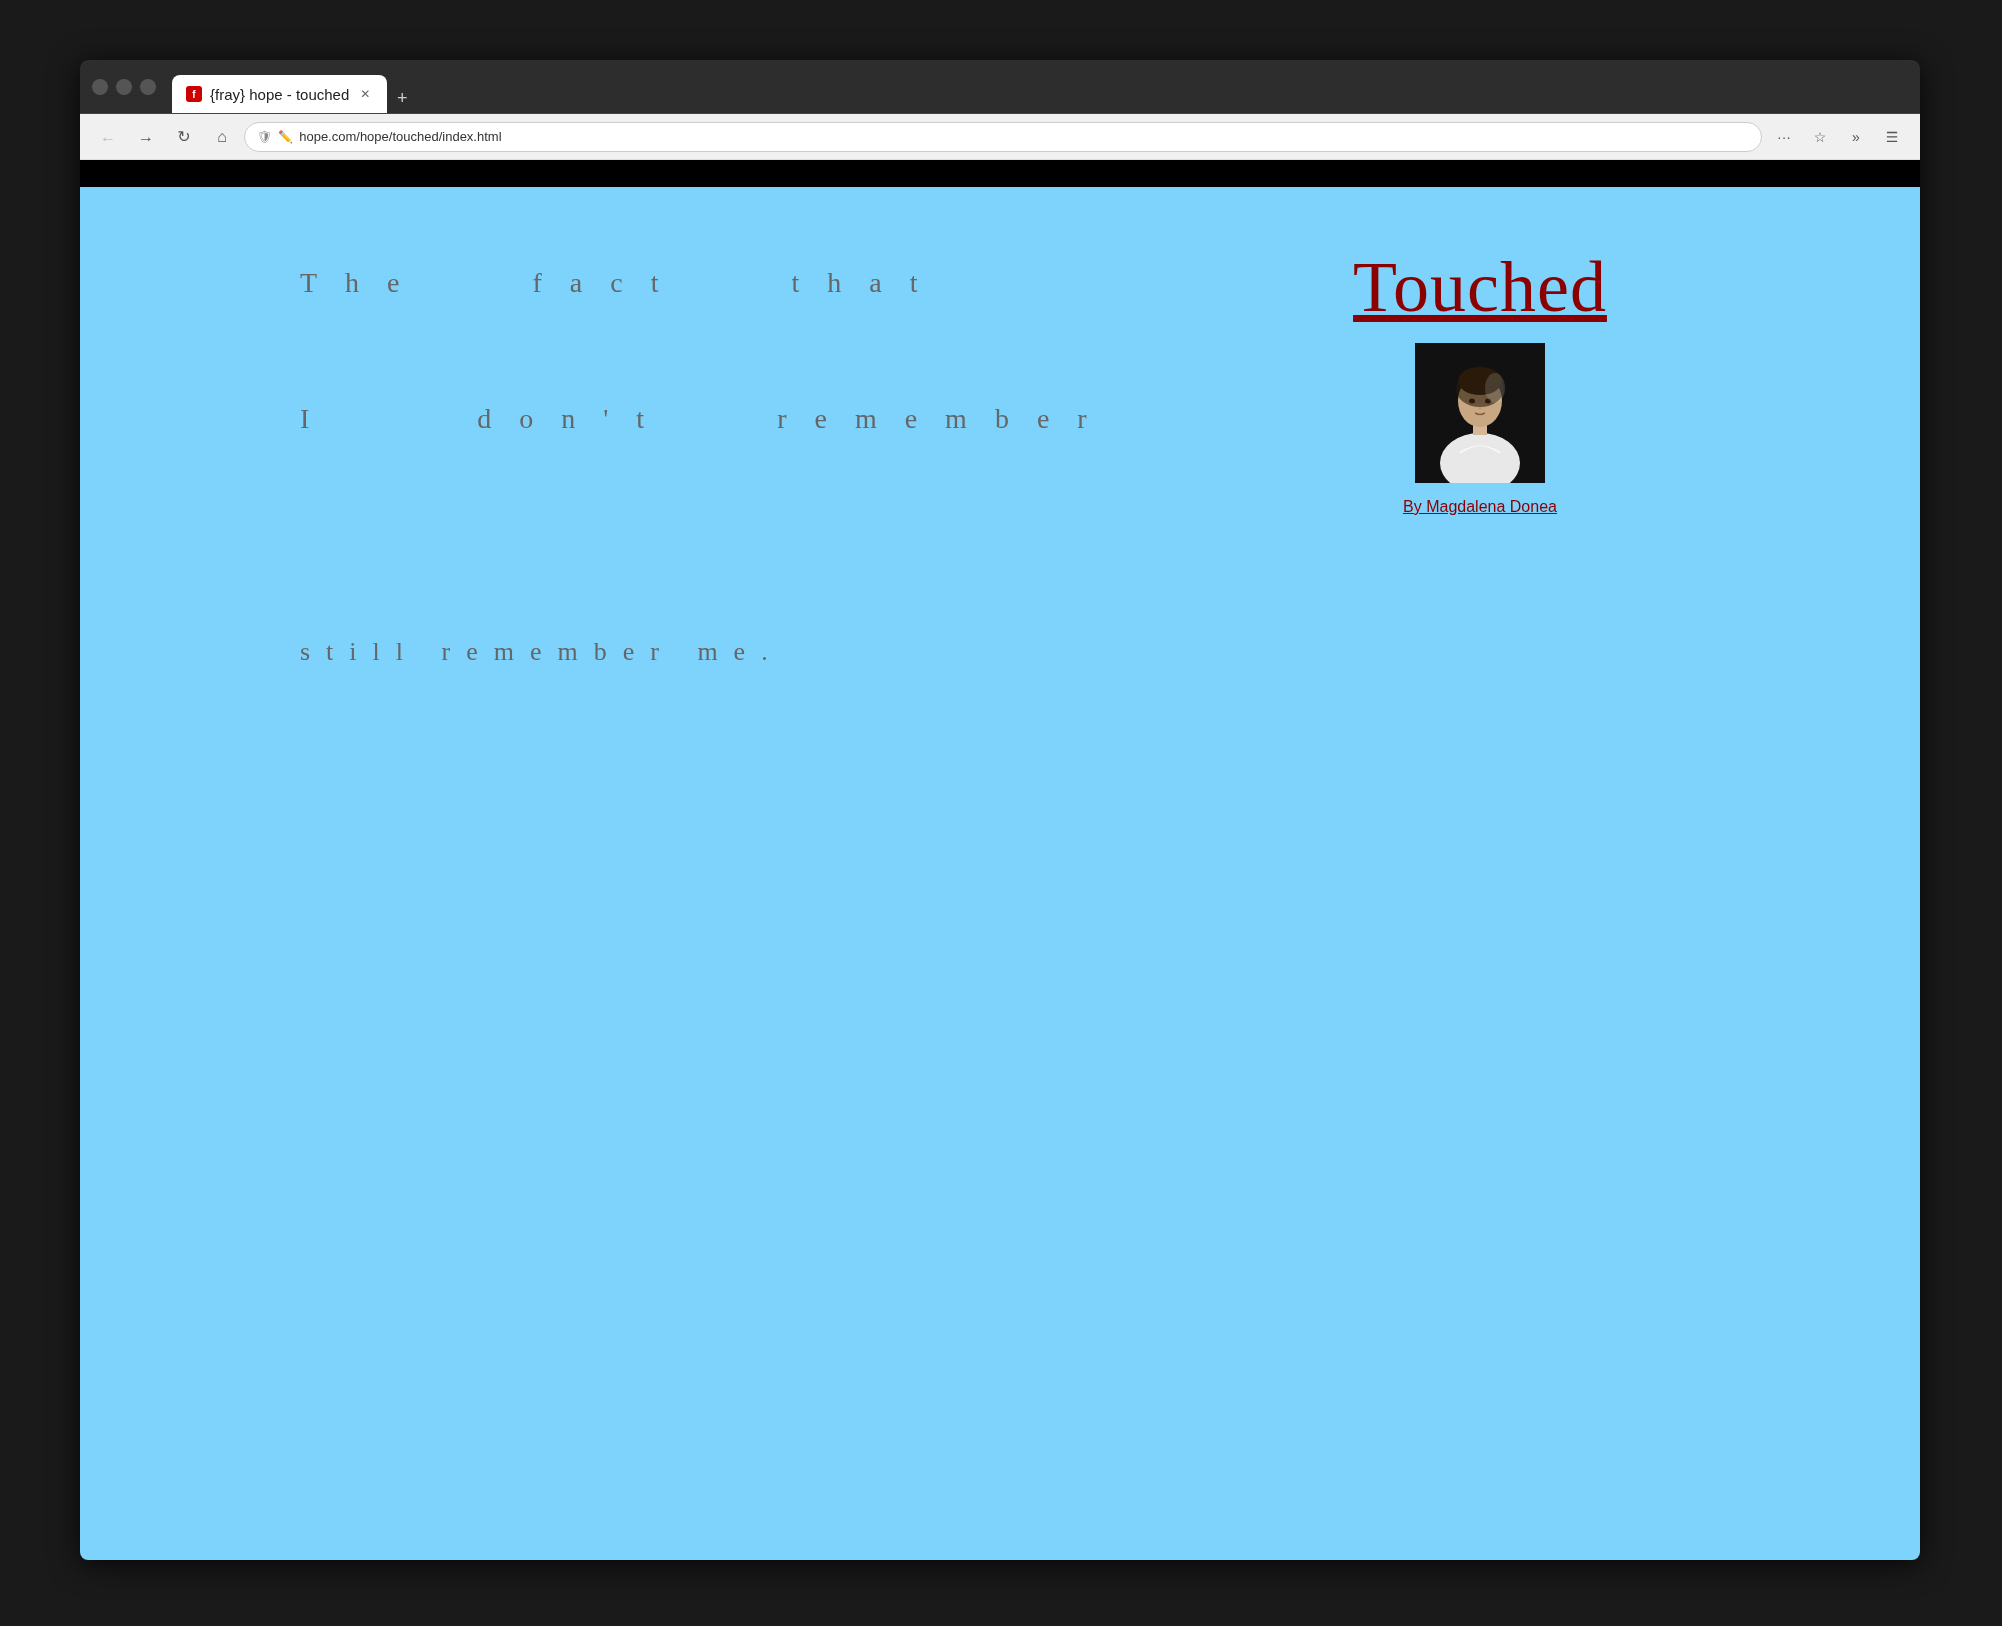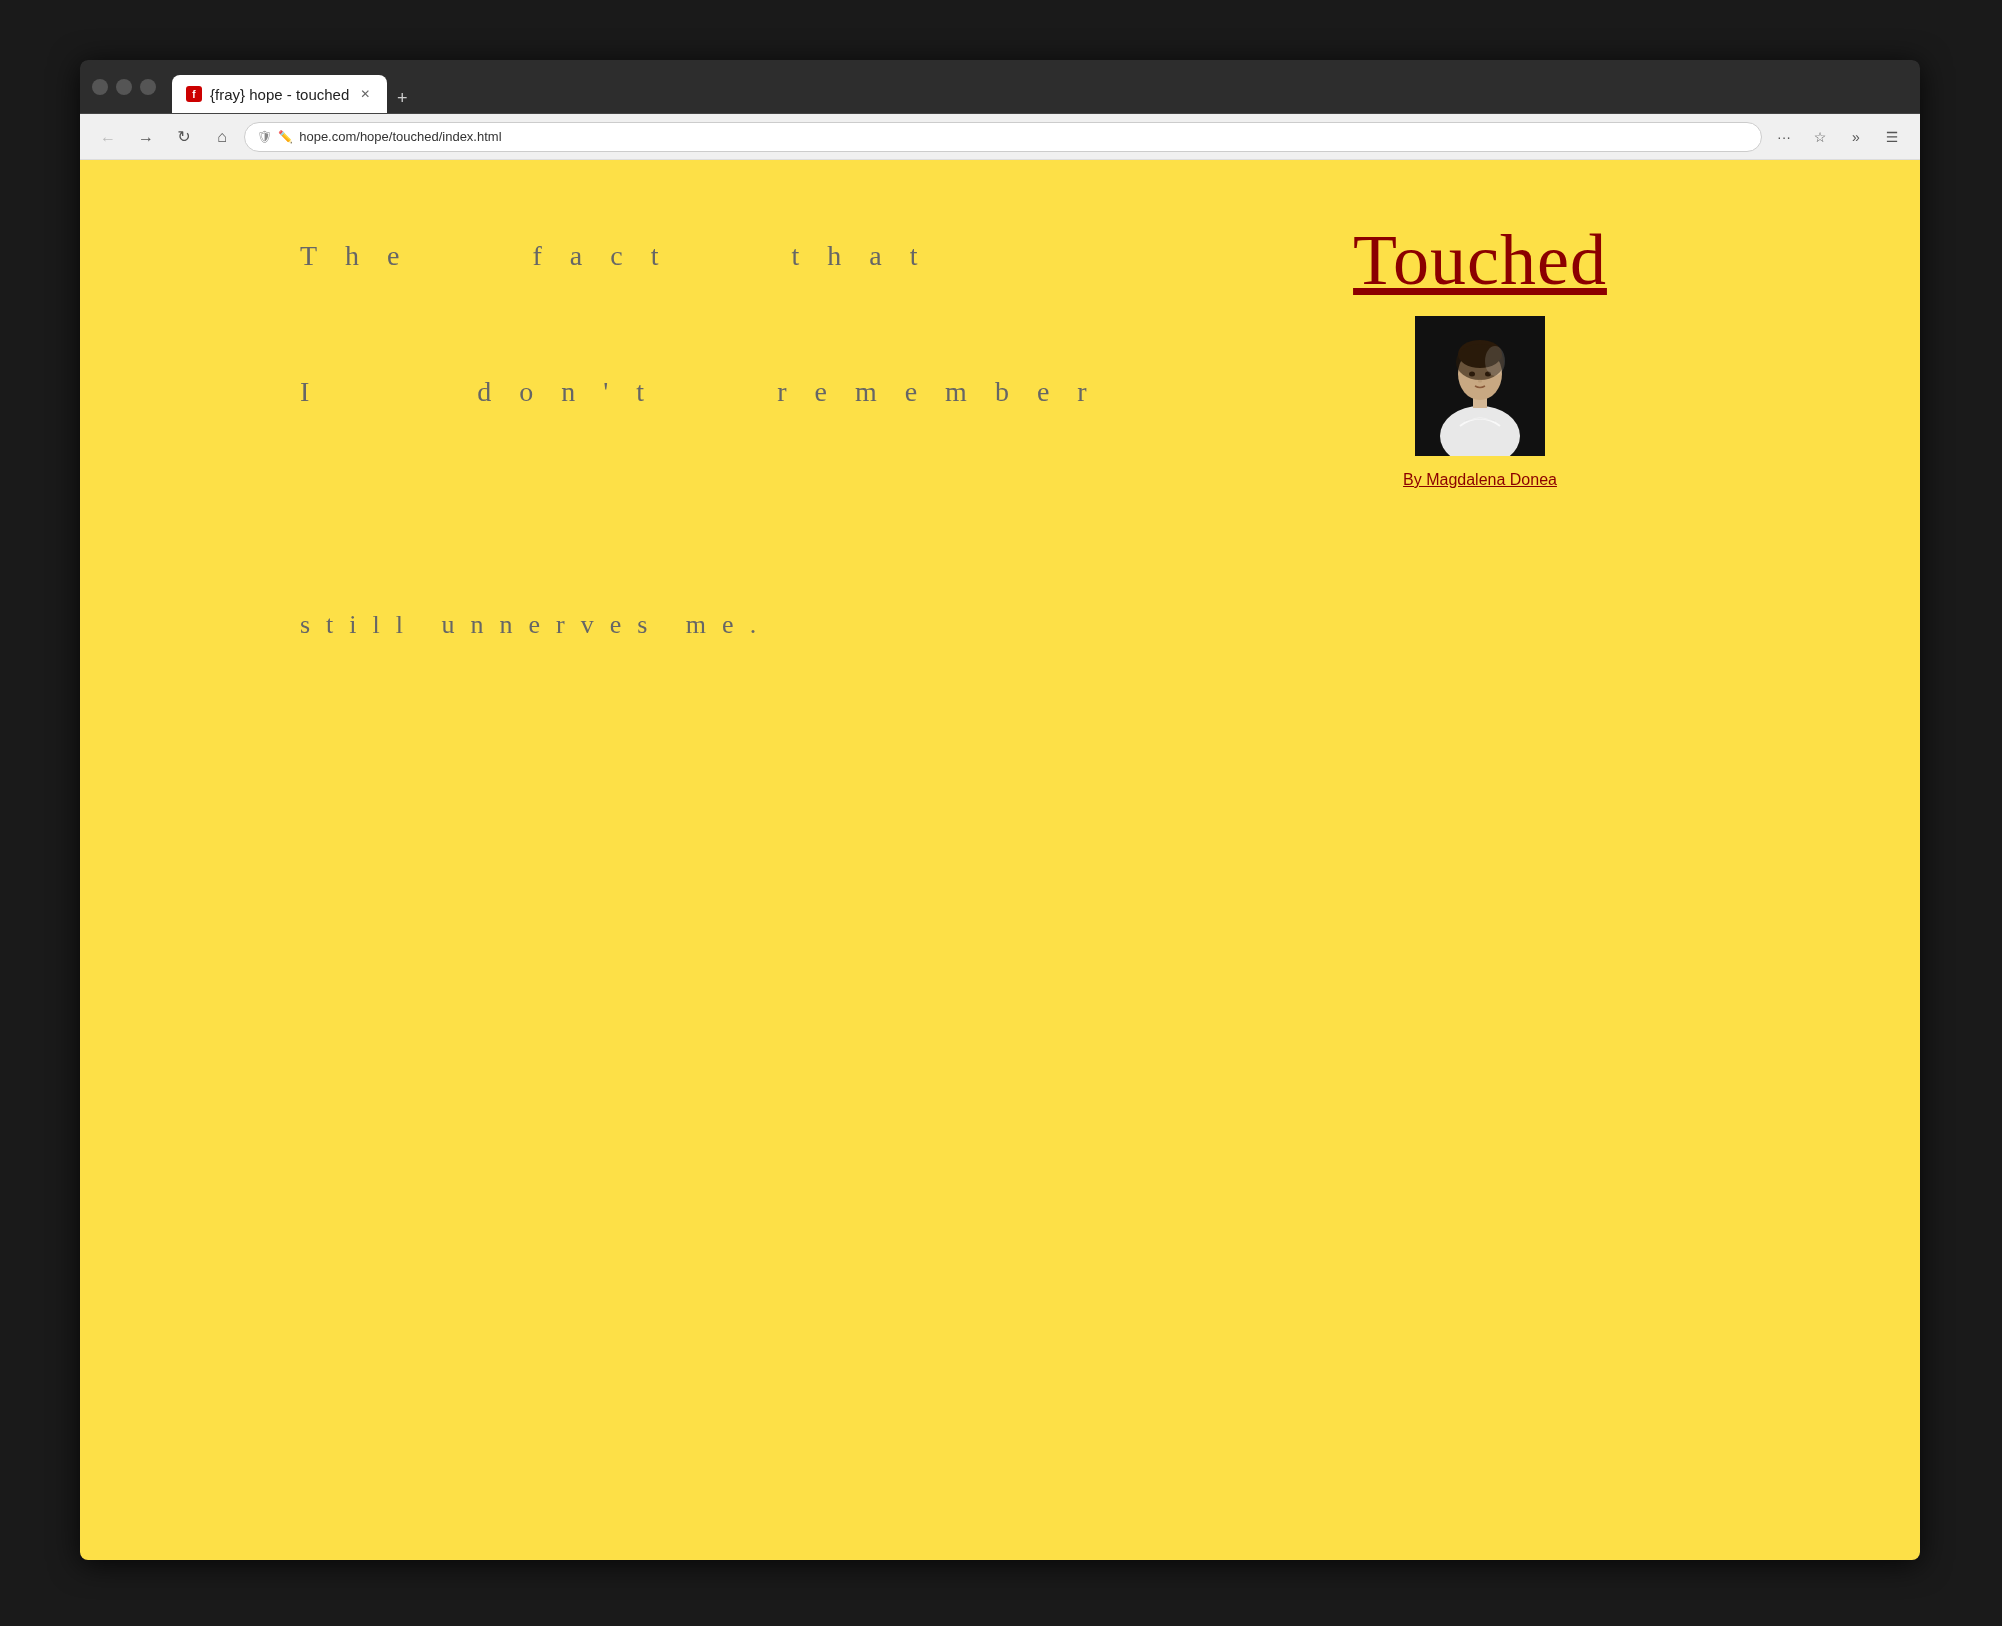--- a/index.html
+++ b/index.html
@@ -172,25 +172,26 @@
       align-items: center;
       justify-content: center;
       border-radius: 50%;
       font-size: 14px;
       color: #555;
       cursor: pointer;
     }
 
     
     .page-content {
-      background: #fde047;
+      background: #7dd3fc;
       width: 100%;
       height: calc(100% - 100px);
       position: relative;
       overflow: hidden;
+      margin-top: 27px;
     }
 
     
     .right-content {
       position: absolute;
       right: 300px;
       top: 64px;
       text-align: center;
       width: 280px;
     }
@@ -300,21 +301,21 @@
     <div class="line-1">
       <span class="spaced-text">The&nbsp;&nbsp; fact&nbsp;&nbsp; that</span>
     </div>
 
     <div class="line-2">
       <span class="spaced-text">I&nbsp;&nbsp;&nbsp; don't&nbsp;&nbsp; remember</span>
     </div>
 
 
     <div class="line-4">
-      <span class="spaced-text-sm">still unnerves me.</span>
+      <span class="spaced-text-sm">still remember me.</span>
     </div>
 
     <div class="right-content">
       <div class="story-title">Touched</div>
 
       <div class="story-image">
         
         <svg class="portrait-figure" viewBox="0 0 130 140" xmlns="http://www.w3.org/2000/svg">
 
           <rect width="130" height="140" fill="#111"></rect>

